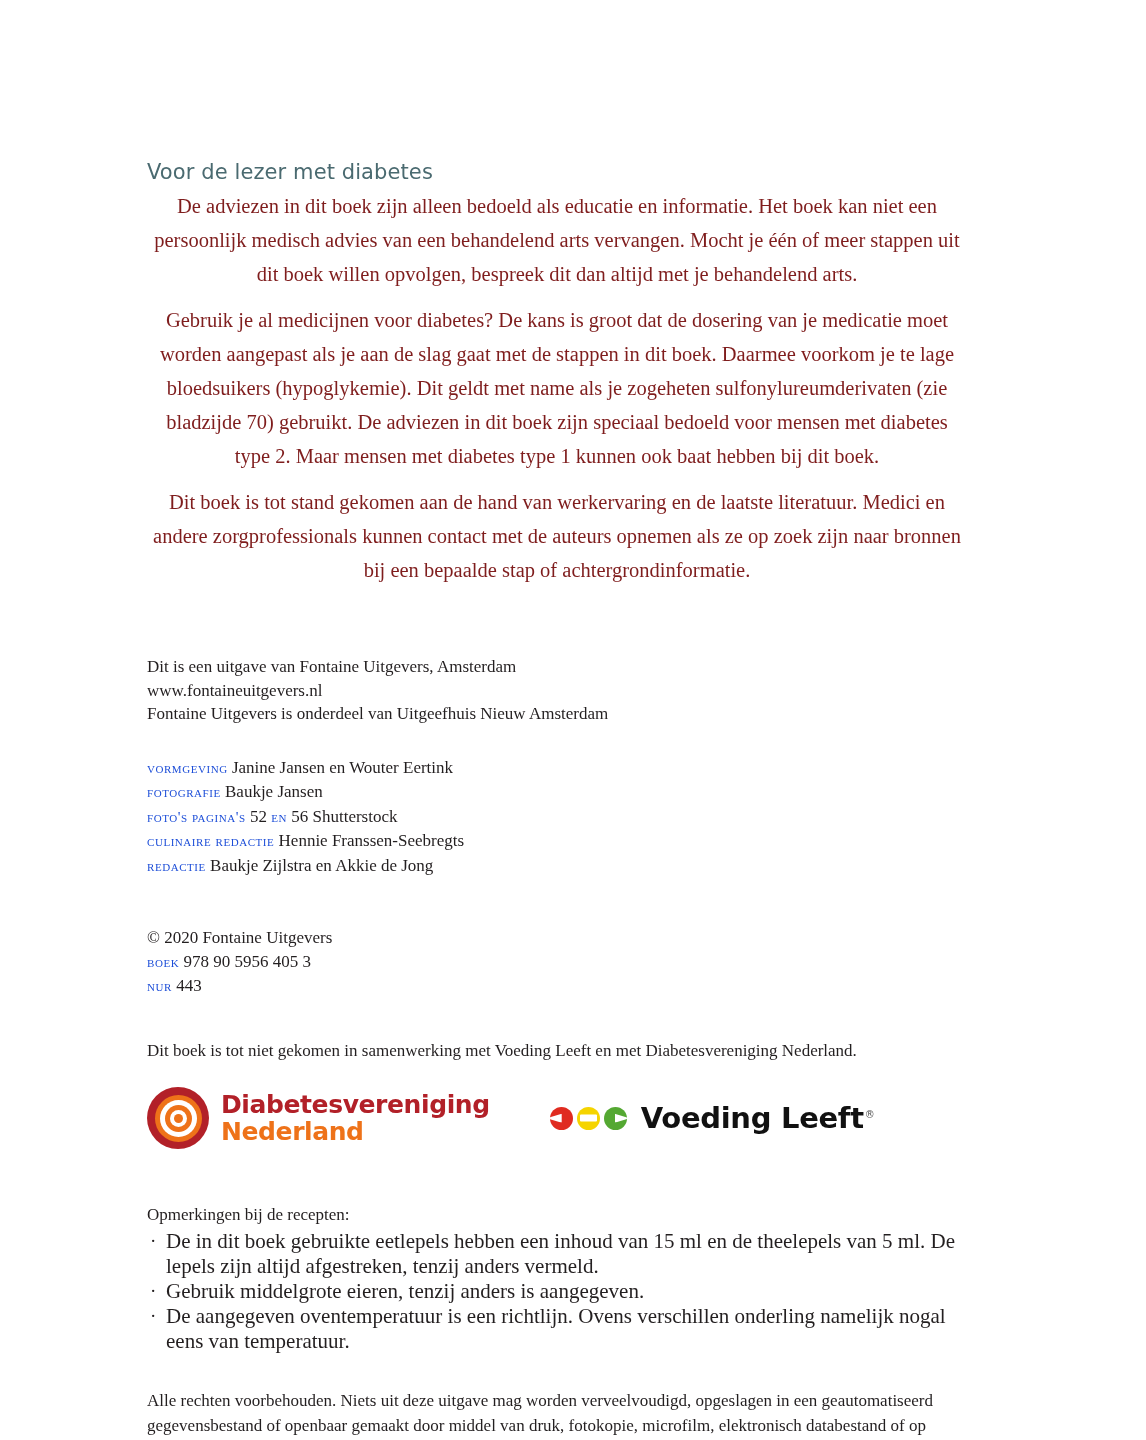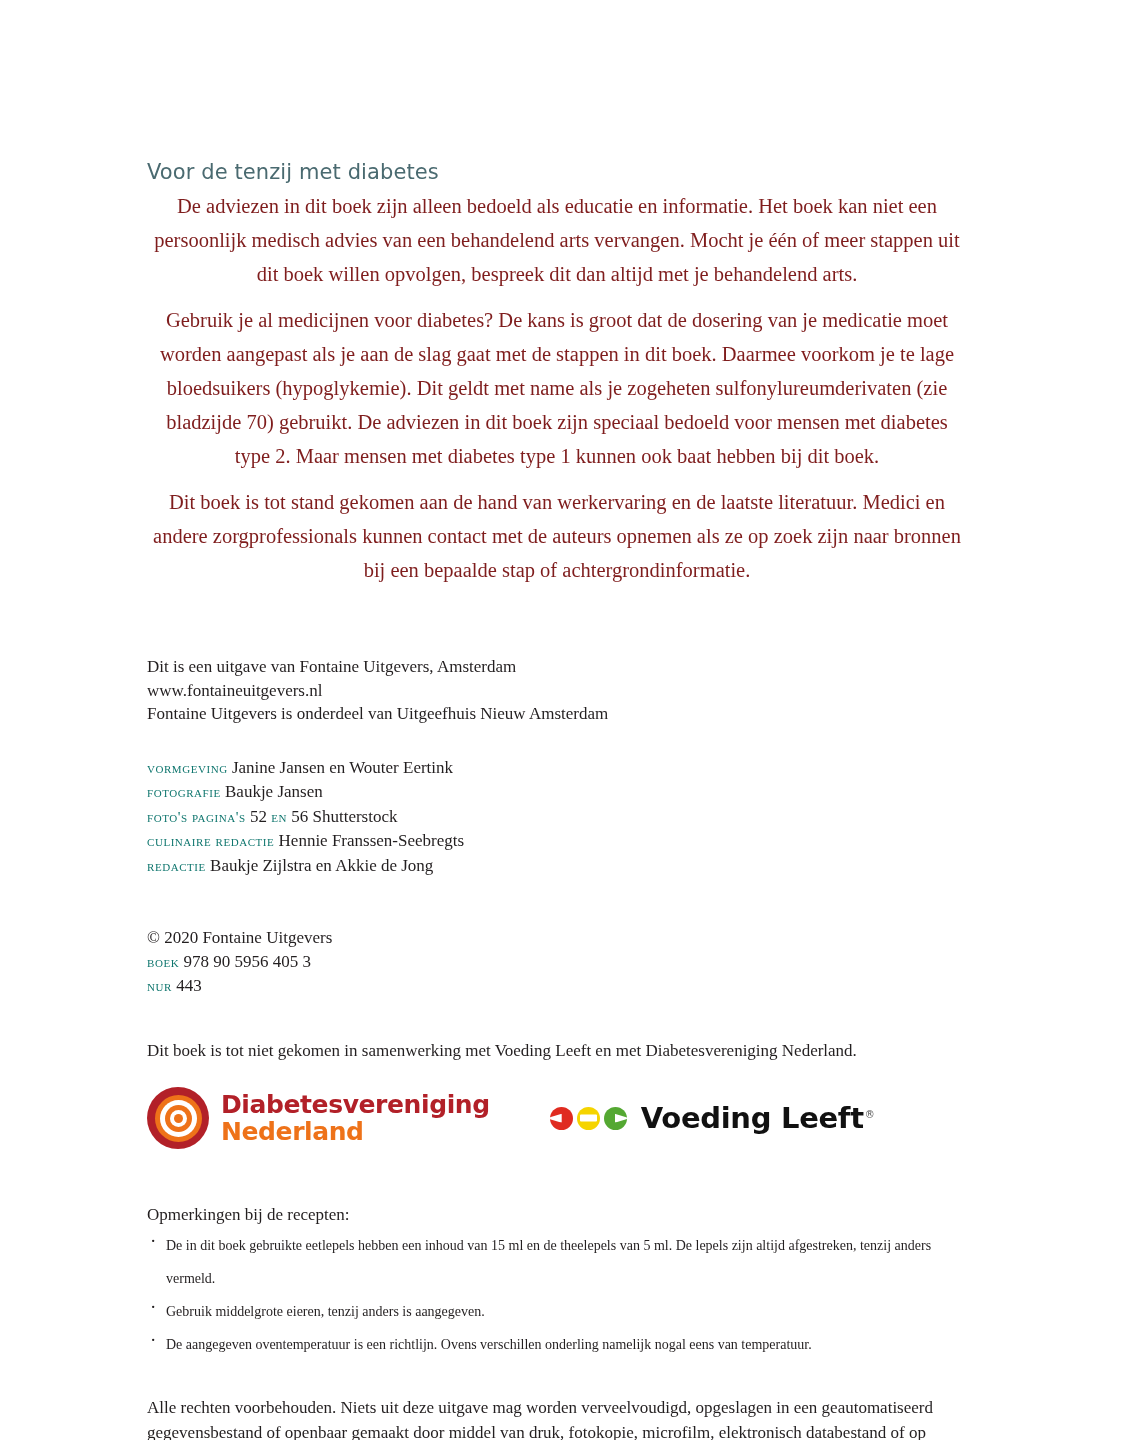--- a/index.html
+++ b/index.html
@@ -55,21 +55,21 @@
   }
   .publisher-block { margin-top: 68px; }
   .credits-block   { margin-top: 30px; }
   .isbn-block      { margin-top: 48px; }
   .coop-line       { margin-top: 40px; }
 
   .sc {
     font-variant: small-caps;
     font-size: 15px;
     letter-spacing: 0.55px;
-    color: #0f766e;
+    color: #1d4ed8;
   }
   .credit-line, .pub-line, .isbn-line { white-space: nowrap; }
 
   
   .logo-row {
     margin-top: 20px;
     height: 72px;
     display: flex;
     align-items: center;
   }
@@ -191,22 +191,22 @@
     font-size: 17px;
     line-height: 25px;
     margin: 0 0 2px 0;
   }
   ul.note-list {
     list-style: none;
     margin: 0;
     padding: 0;
   }
   ul.note-list li {
-    font-size: 14px;
-    line-height: 33px;
+    font-size: 21px;
+    line-height: 25px;
     padding-left: 19px;
     position: relative;
     margin-bottom: 0;
   }
   ul.note-list li::before {
     content: "\00B7";
     position: absolute;
     left: 3px;
     top: -1px;
     font-size: 19px;
@@ -219,21 +219,21 @@
     font-size: 17px;
     line-height: 25px;
     margin: 0;
   }
 </style>
 </head>
 <body>
 
 <div class="page">
 
-  <h2 class="section-heading">Voor de tenzij met diabetes</h2>
+  <h2 class="section-heading">Voor de lezer met diabetes</h2>
   <p class="body-para">De adviezen in dit boek zijn alleen bedoeld als educatie en informatie. Het boek kan niet een persoonlijk medisch advies van een behandelend arts vervangen. Mocht je één of meer stappen uit dit boek willen opvolgen, bespreek dit dan altijd met je behandelend arts.</p>
   <p class="body-para">Gebruik je al medicijnen voor diabetes? De kans is groot dat de dosering van je medicatie moet worden aangepast als je aan de slag gaat met de stappen in dit boek. Daarmee voorkom je te lage bloedsuikers (hypoglykemie). Dit geldt met name als je zogeheten sulfonylureumderivaten (zie bladzijde 70) gebruikt. De adviezen in dit boek zijn speciaal bedoeld voor mensen met diabetes type 2. Maar mensen met diabetes type 1 kunnen ook baat hebben bij dit boek.</p>
 
   <p class="body-para">Dit boek is tot stand gekomen aan de hand van werkervaring en de laatste literatuur. Medici en andere zorgprofessionals kunnen contact met de auteurs opnemen als ze op zoek zijn naar bronnen bij een bepaalde stap of achtergrondinformatie.</p>
 
   <div class="block publisher-block">
     <div class="pub-line">Dit is een uitgave van Fontaine Uitgevers, Amsterdam</div>
     <div class="pub-line">www.fontaineuitgevers.nl</div>
     <div class="pub-line">Fontaine Uitgevers is onderdeel van Uitgeefhuis Nieuw Amsterdam</div>
   </div>

